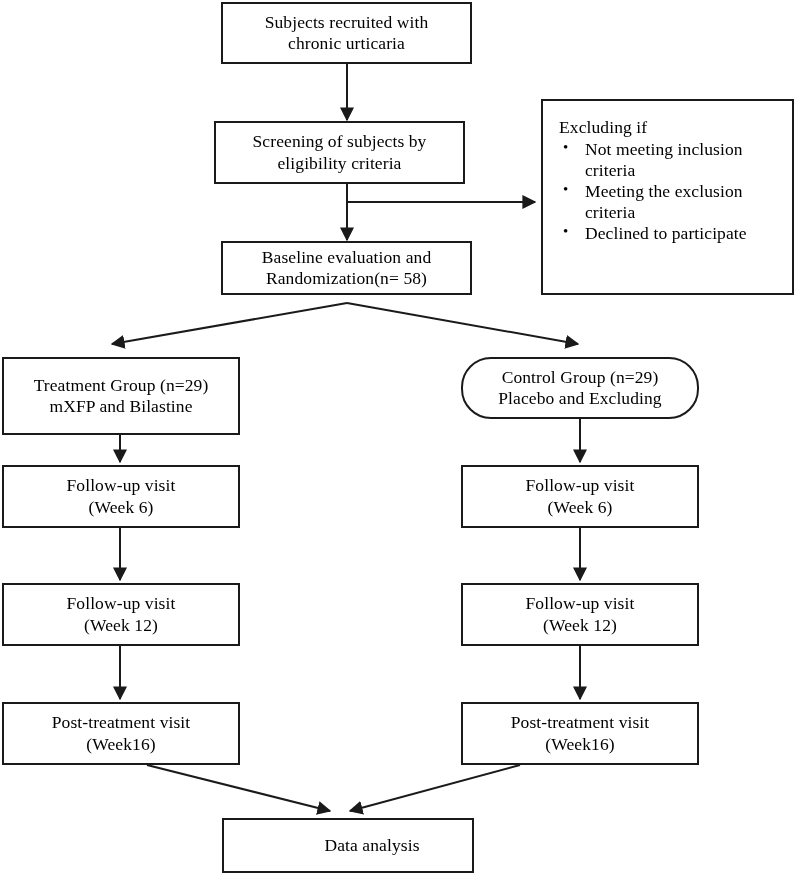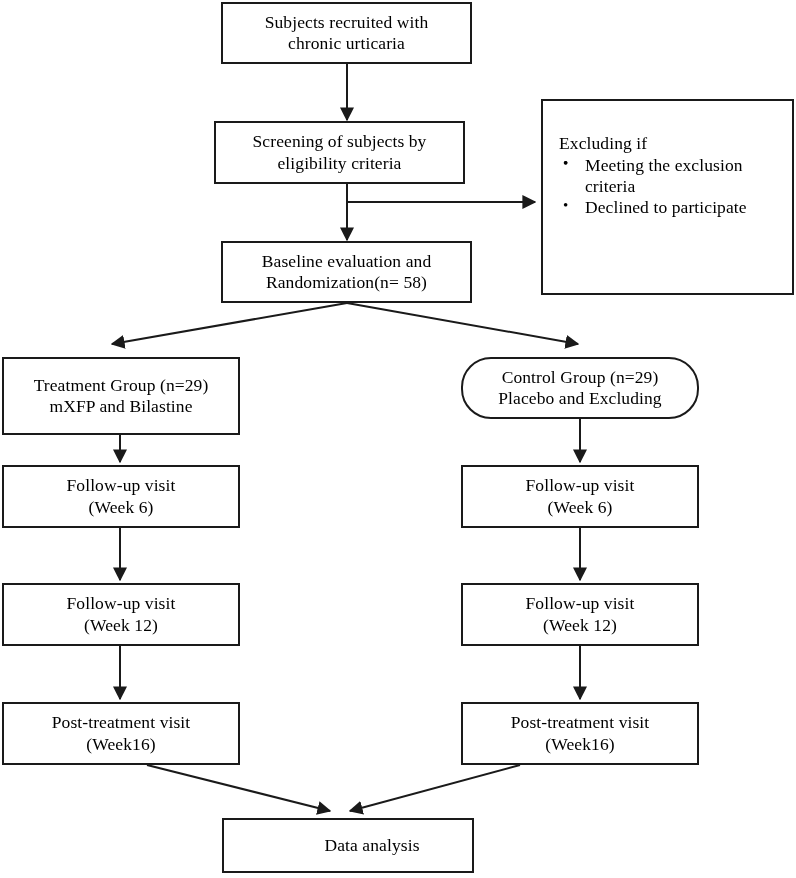--- a/index.html
+++ b/index.html
@@ -46,21 +46,21 @@
   }
   .node-exclusion {
     display: block;
     text-align: left;
     padding: 16px 10px 10px 14px;
     justify-content: flex-start;
   }
   .excl-title {
     display: block;
     font-size: 17.5px;
-    margin: 16px 0 1px 2px;
+    margin: 0 0 1px 2px;
   }
   .excl-list {
     list-style: none;
     margin: 0;
     padding: 0;
   }
   .excl-list li {
     position: relative;
     padding-left: 28px;
     font-size: 17.5px;
@@ -118,33 +118,34 @@
   <div class="node" style="left:214px; top:121px; width:251px; height:63px;">
     <span class="line">Screening of subjects by</span>
     <span class="line">eligibility  criteria</span>
   </div>
 
   <div class="node node-exclusion" style="left:541px; top:99px; width:253px; height:196px;">
     <span class="excl-title">Excluding if</span>
     <ul class="excl-list">
       <li>
         <span class="bullet">•</span>
+        <span>Not meeting inclusion criteria</span>
       </li>
       <li>
         <span class="bullet">•</span>
         <span>Meeting the exclusion criteria</span>
       </li>
       <li>
         <span class="bullet">•</span>
         <span>Declined to participate</span>
       </li>
     </ul>
   </div>
 
-  <div class="node" style="left:221px; top:241px; width:251px; height:62px;">
+  <div class="node" style="left:221px; top:241px; width:251px; height:54px;">
     <span class="line">Baseline evaluation and</span>
     <span class="line">Randomization(n= 58)</span>
   </div>
 
   <div class="node" style="left:2px; top:357px; width:238px; height:78px;">
     <span class="line">Treatment Group (n=29)</span>
     <span class="line">mXFP and Bilastine</span>
   </div>
 
   <div class="node" style="left:461px; top:357px; width:238px; height:62px;border-radius:30px;">

